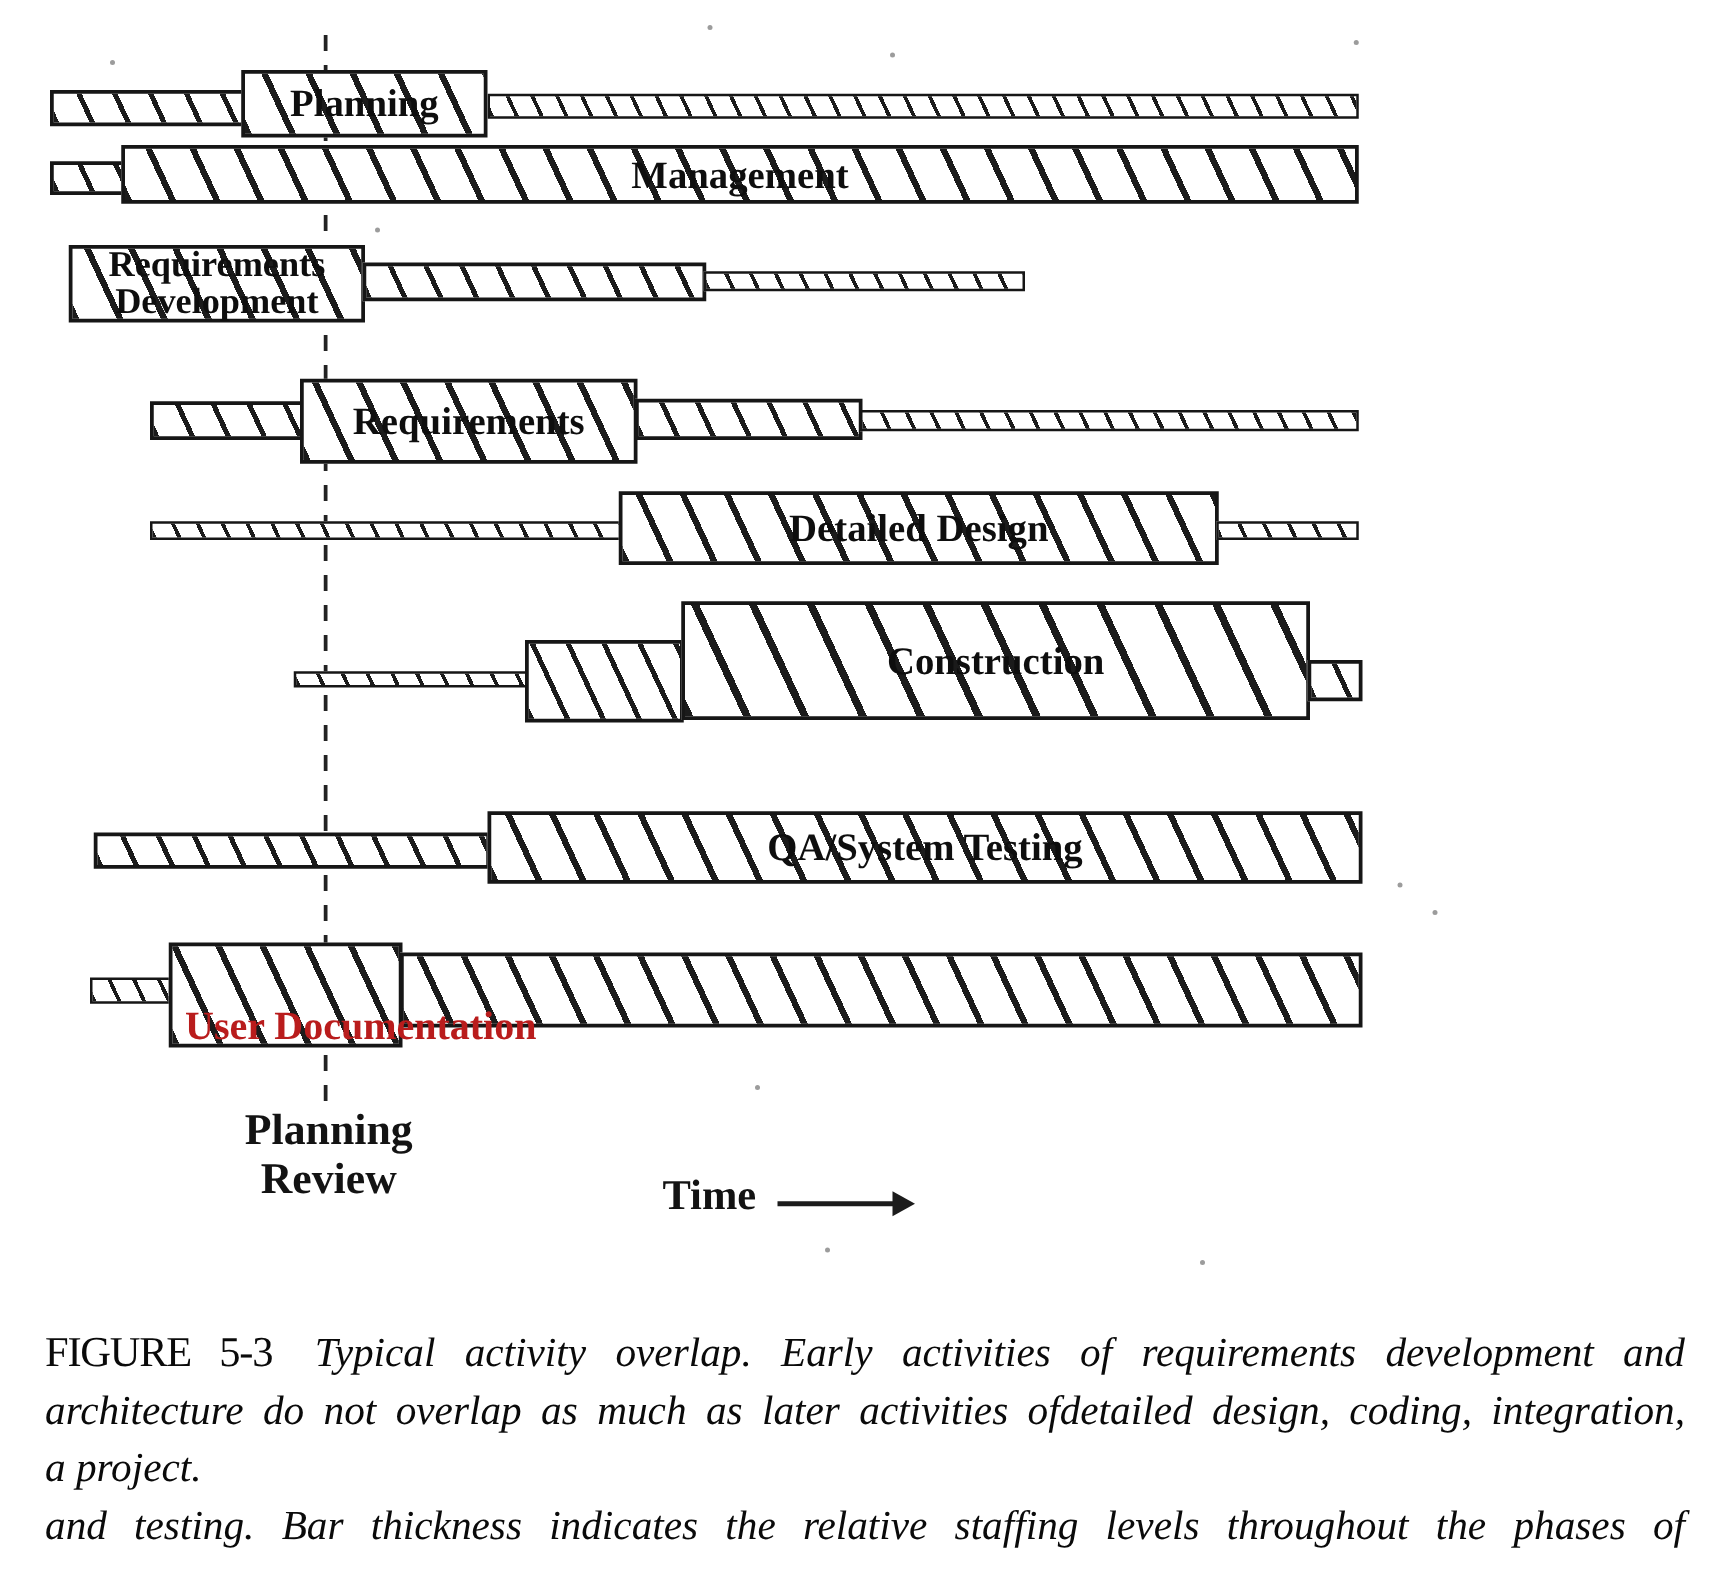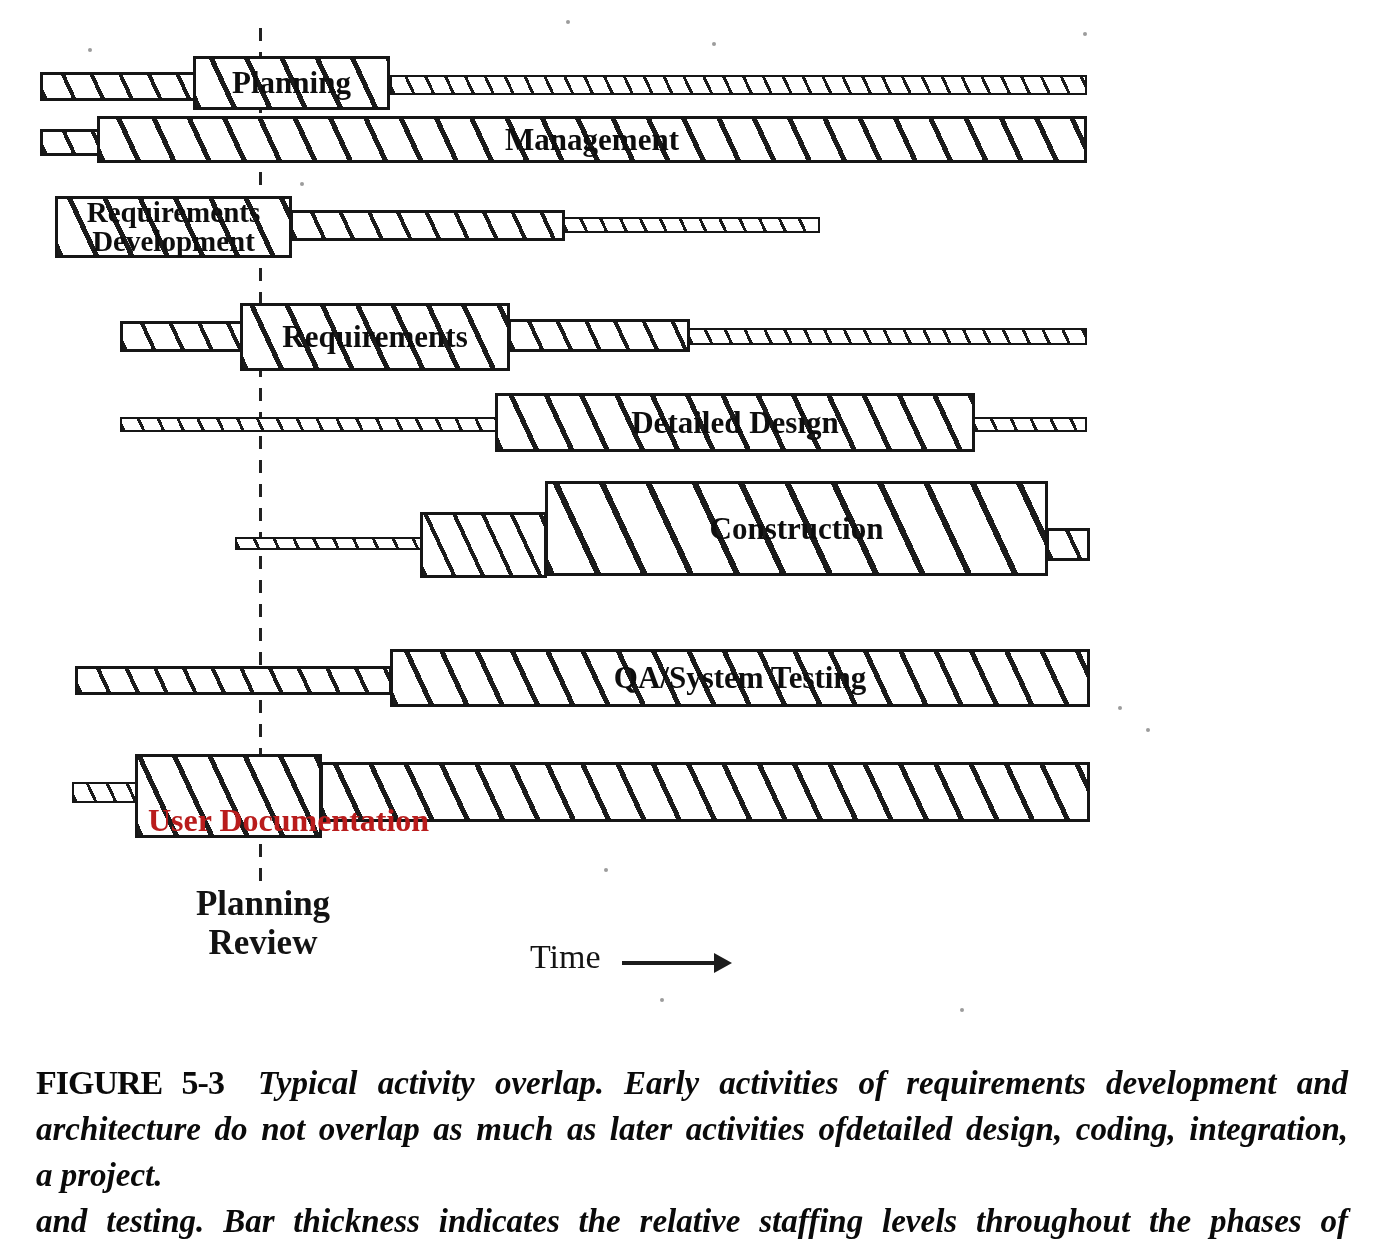--- a/index.html
+++ b/index.html
@@ -56,29 +56,29 @@
   .userdoc-label{position:absolute; left:148px; top:772px; width:340px; height:40px;
       display:flex; align-items:center; font-weight:700; font-size:32px; white-space:nowrap; color:#b91c1c;margin-top:28px;}
 
   
   .checkline{position:absolute; left:259px; top:28px; width:3px; height:860px;
       background:repeating-linear-gradient(180deg,#222222 0 13px,rgba(0,0,0,0) 13px 24px);}
 
   .checkpoint-text{position:absolute; left:128px; top:884px; width:270px; text-align:center;
       font-weight:700; font-size:35px; line-height:39px; color:#131313;}
 
-  .time-label{position:absolute; left:530px; top:938px; font-weight:400; font-size:34px; color:#131313;}
+  .time-label{position:absolute; left:530px; top:938px; font-weight:700; font-size:34px; color:#131313;}
   .time-line{position:absolute; left:622px; top:961px; width:96px; height:4px; background:#1c1c1c;}
   .time-head{position:absolute; left:714px; top:953px; width:0; height:0;
       border-left:18px solid #1c1c1c; border-top:10px solid rgba(0,0,0,0); border-bottom:10px solid rgba(0,0,0,0);}
 
   
   .caption{position:absolute; left:36px; top:1060px; width:1312px;
       font-style:italic; font-size:33px; line-height:46px; color:#0a0a0a;}
-  .cap-line{text-align:justify; text-align-last:justify;font-weight:bold;}
+  .cap-line{text-align:justify; text-align-last:justify;}
   .cap-line.last{text-align:left; text-align-last:left;}
   .cap-tag{font-style:normal; letter-spacing:-1px; padding-right:34px; font-size:34px;}
 
   .speck{position:absolute; width:4px; height:4px; border-radius:50%; background:#4a4a4a; opacity:.55;}
 </style>
 </head>
 <body>
 
 <div class="canvas">
 

